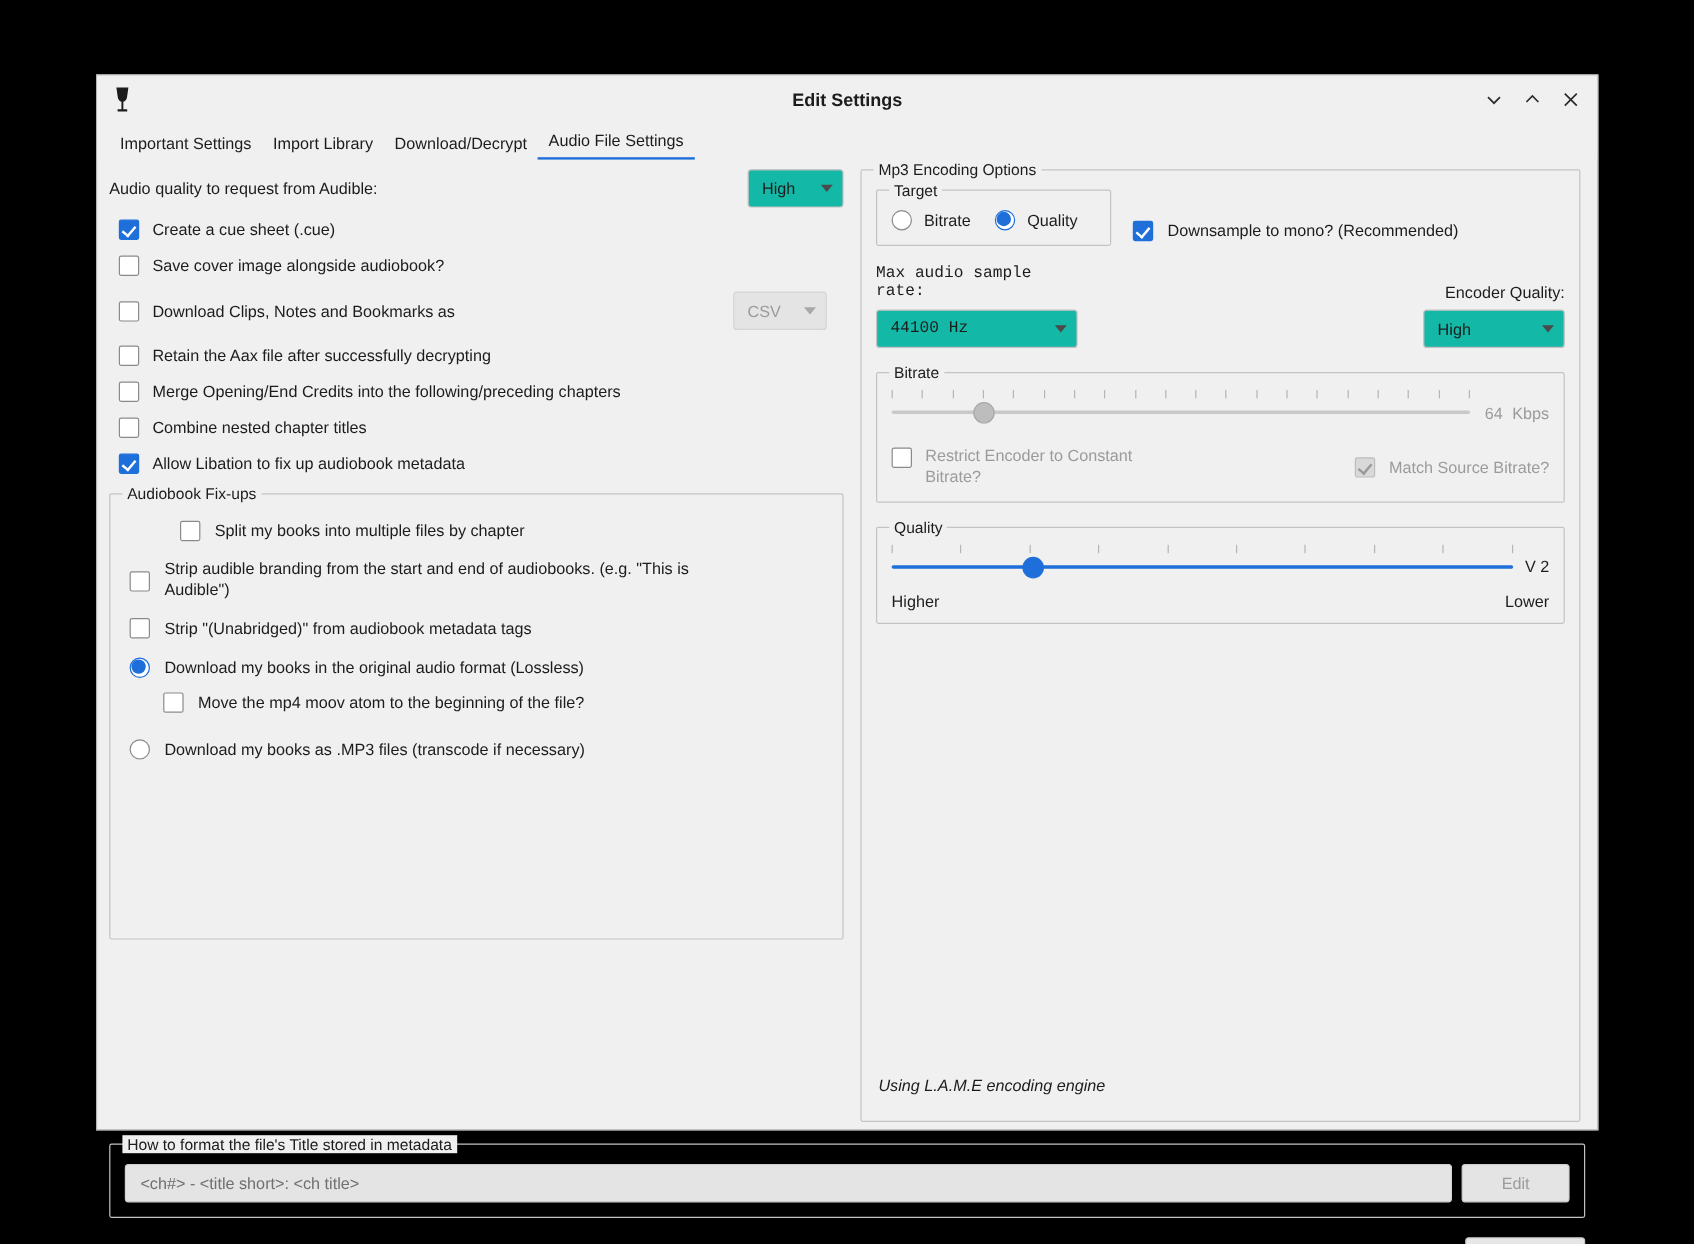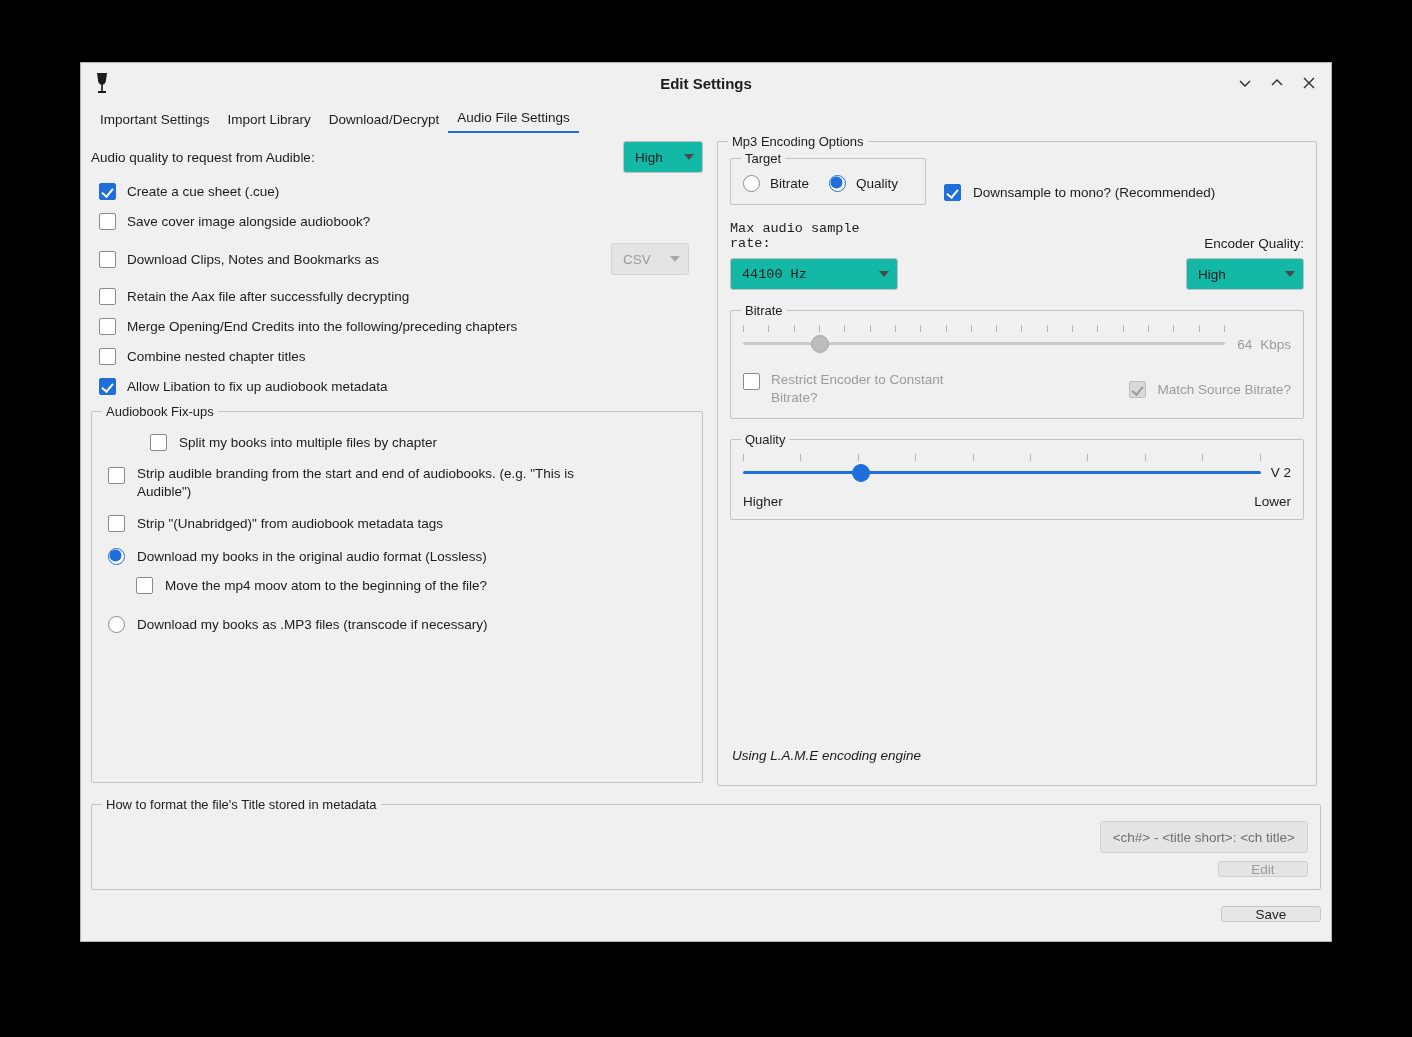--- a/index.html
+++ b/index.html
@@ -264,21 +264,21 @@
     background: #e4e4e4;
     border-radius: 3px;
     display: flex;
     align-items: center;
     padding: 0 12px;
     font-size: 13.5px;
     color: #6f6f6f;
     box-sizing: border-box;
   }
   .btn {
-    height: 16px;
+    height: 32px;
     min-width: 90px;
     border: 1px solid #cfcfcf;
     border-radius: 3px;
     background: #e4e4e4;
     display: flex;
     align-items: center;
     justify-content: center;
     font-size: 13.5px;
     color: #9b9b9b;
     box-sizing: border-box;
@@ -385,21 +385,21 @@
         </div>
 
         <div class="group" style="height:372px; padding-top:16px;">
           <div class="legend">Audiobook Fix-ups</div>
 
           <div class="row" style="margin:6px 0 14px 4px; gap:12px;padding-left:42px;">
             <div class="cb"></div>
             <div class="lbl">Split my books into multiple files by chapter</div>
           </div>
 
-          <div class="row" style="margin:0 0 14px 4px; gap:12px; align-items:flex-start;">
+          <div class="row" style="margin:0 0 14px 4px; gap:12px; align-items:center;">
             <div class="cb" style="margin-top:2px;"></div>
             <div class="lbl" style="line-height:1.35; max-width:470px;">Strip audible branding from the start and end of audiobooks. (e.g. "This is Audible")</div>
           </div>
 
           <div class="row" style="margin:0 0 16px 4px; gap:12px;">
             <div class="cb"></div>
             <div class="lbl">Strip "(Unabridged)" from audiobook metadata tags</div>
           </div>
 
           <div class="row" style="margin:0 0 12px 4px; gap:12px;">
@@ -413,21 +413,21 @@
           </div>
 
           <div class="row" style="margin:0 0 0 4px; gap:12px;">
             <div class="rb"></div>
             <div class="lbl">Download my books as .MP3 files (transcode if necessary)</div>
           </div>
         </div>
       </div>
 
       <div class="col-right">
-        <div class="group" style="height:645px; padding-top:16px;">
+        <div class="group" style="height:794px; padding-top:16px;">
           <div class="legend">Mp3 Encoding Options</div>
 
           <div style="display:flex; align-items:flex-start; gap:18px;">
             <div class="group" style="width:196px; padding:14px 12px 12px 12px;">
               <div class="legend">Target</div>
               <div class="row" style="gap:10px; margin-top:2px;">
                 <div class="rb"></div>
                 <div class="lbl">Bitrate</div>
                 <div class="rb checked" style="margin-left:10px;"></div>
                 <div class="lbl">Quality</div>
@@ -533,21 +533,21 @@
             </div>
           </div>
 
           <div class="lbl italic" style="position:absolute; left:14px; bottom:22px;">Using L.A.M.E encoding engine</div>
         </div>
       </div>
     </div>
 
     <div class="group" style="margin-top:18px; padding:16px 12px 12px 12px;">
       <div class="legend">How to format the file's Title stored in metadata</div>
-      <div style="display:flex; gap:8px; align-items:flex-end;flex-direction:column;">
+      <div style="display:flex; gap:8px; align-items:center;">
         <div class="textfield" style="flex:1 1 auto;">&lt;ch#&gt; - &lt;title short&gt;: &lt;ch title&gt;</div>
         <div class="btn">Edit</div>
       </div>
     </div>
 
     <div style="display:flex; justify-content:flex-end; margin-top:16px;">
       <div class="btn primary">Save</div>
     </div>
   </div>
 </div>

